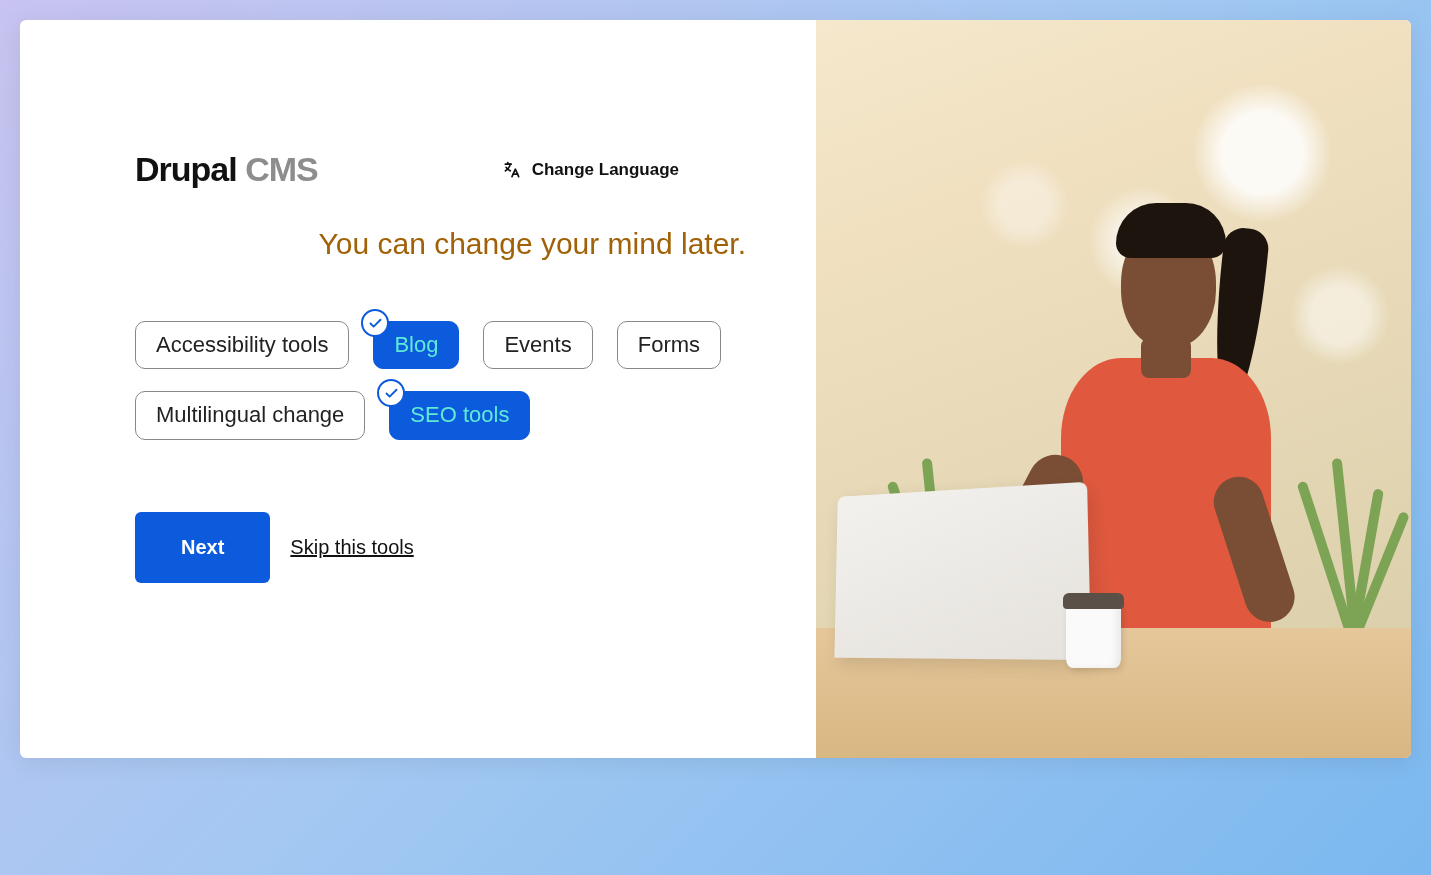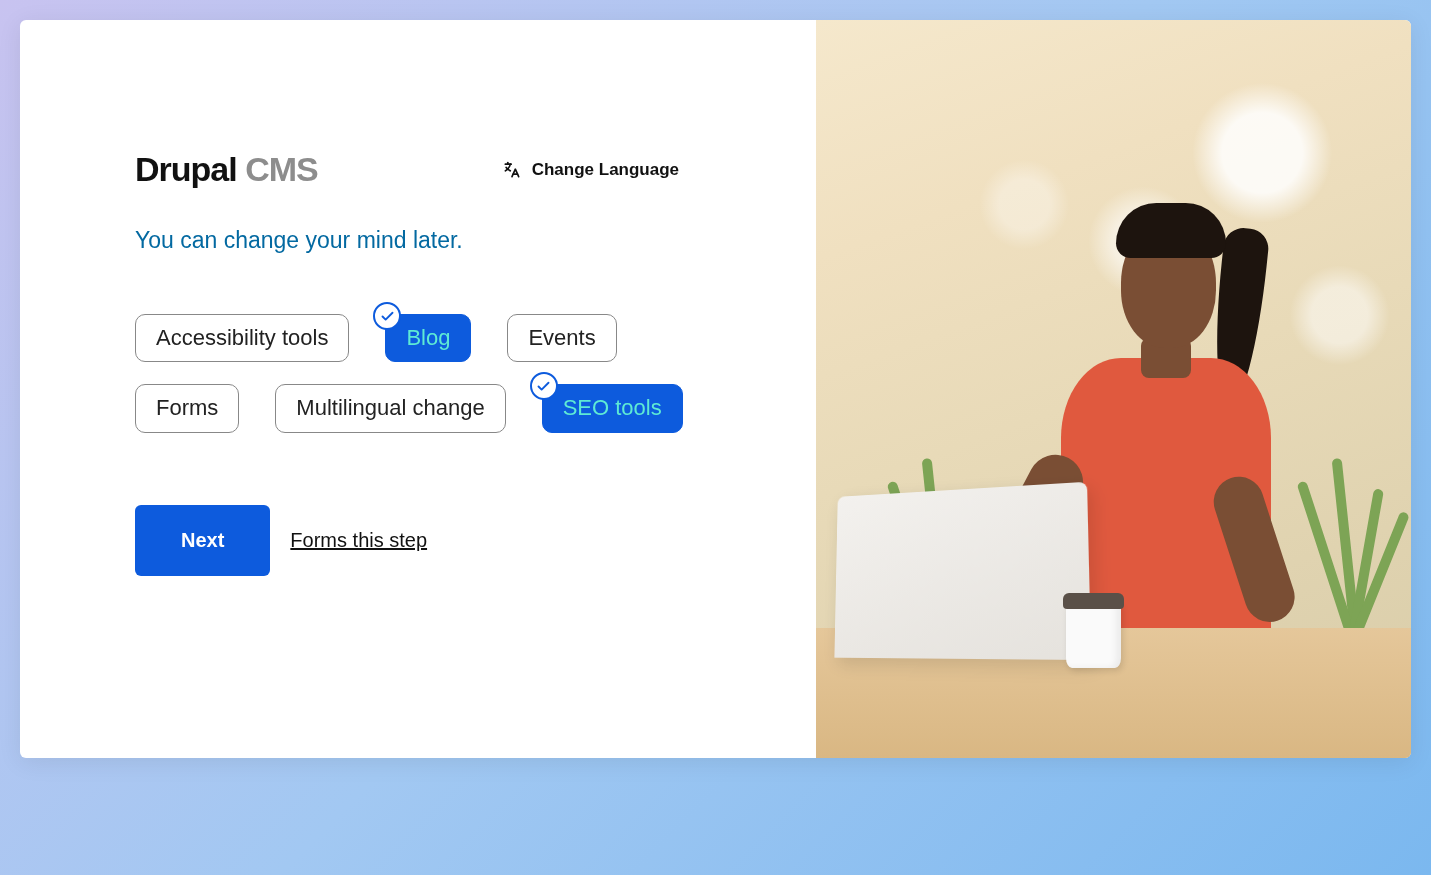--- a/index.html
+++ b/index.html
@@ -194,28 +194,29 @@
   h1.title {
     margin-top: 95px;
     font-size: 60px;
     font-weight: 900;
     letter-spacing: -2px;
     line-height: 1.02;
     color:#111;
   }
   .subtitle {
     margin-top: 38px;
-    font-size: 23px;
-    color:#0369a1;
+    font-size: 30px;
+    color:#a16207;
+    text-align:right;
   }
   .chips {
     margin-top: 60px;
     display:flex;
     flex-wrap:wrap;
-    gap: 22px 36px;
+    gap: 22px 24px;
     max-width: 620px;
   }
   .chip {
     position:relative;
     padding: 10px 20px;
     font-size: 22px;
     border-radius: 10px;
     border: 1.5px solid #888;
     background:#fff;
     color:#222;
@@ -303,21 +304,21 @@
         <button class="chip"><span>Multilingual change</span></button>
         <button class="chip selected"><span>SEO tools</span><span class="badge">
             <svg viewBox="0 0 24 24" fill="none" stroke="#0d5bdd" stroke-width="3" stroke-linecap="round" stroke-linejoin="round">
               <polyline points="4 12 9 17 20 6"></polyline>
             </svg>
           </span></button>
       </div>
 
     <div class="actions">
       <button class="next-btn">Next</button>
-      <a class="skip-link">Forms this step</a>
+      <a class="skip-link">Skip this tools</a>
     </div>
 
   </div>
 
   <div class="right">
     <div class="scene-blur"></div>
     <div class="plant p2">
       <div class="leaf l1"></div>
         <div class="leaf l2"></div>
         <div class="leaf l3"></div>

